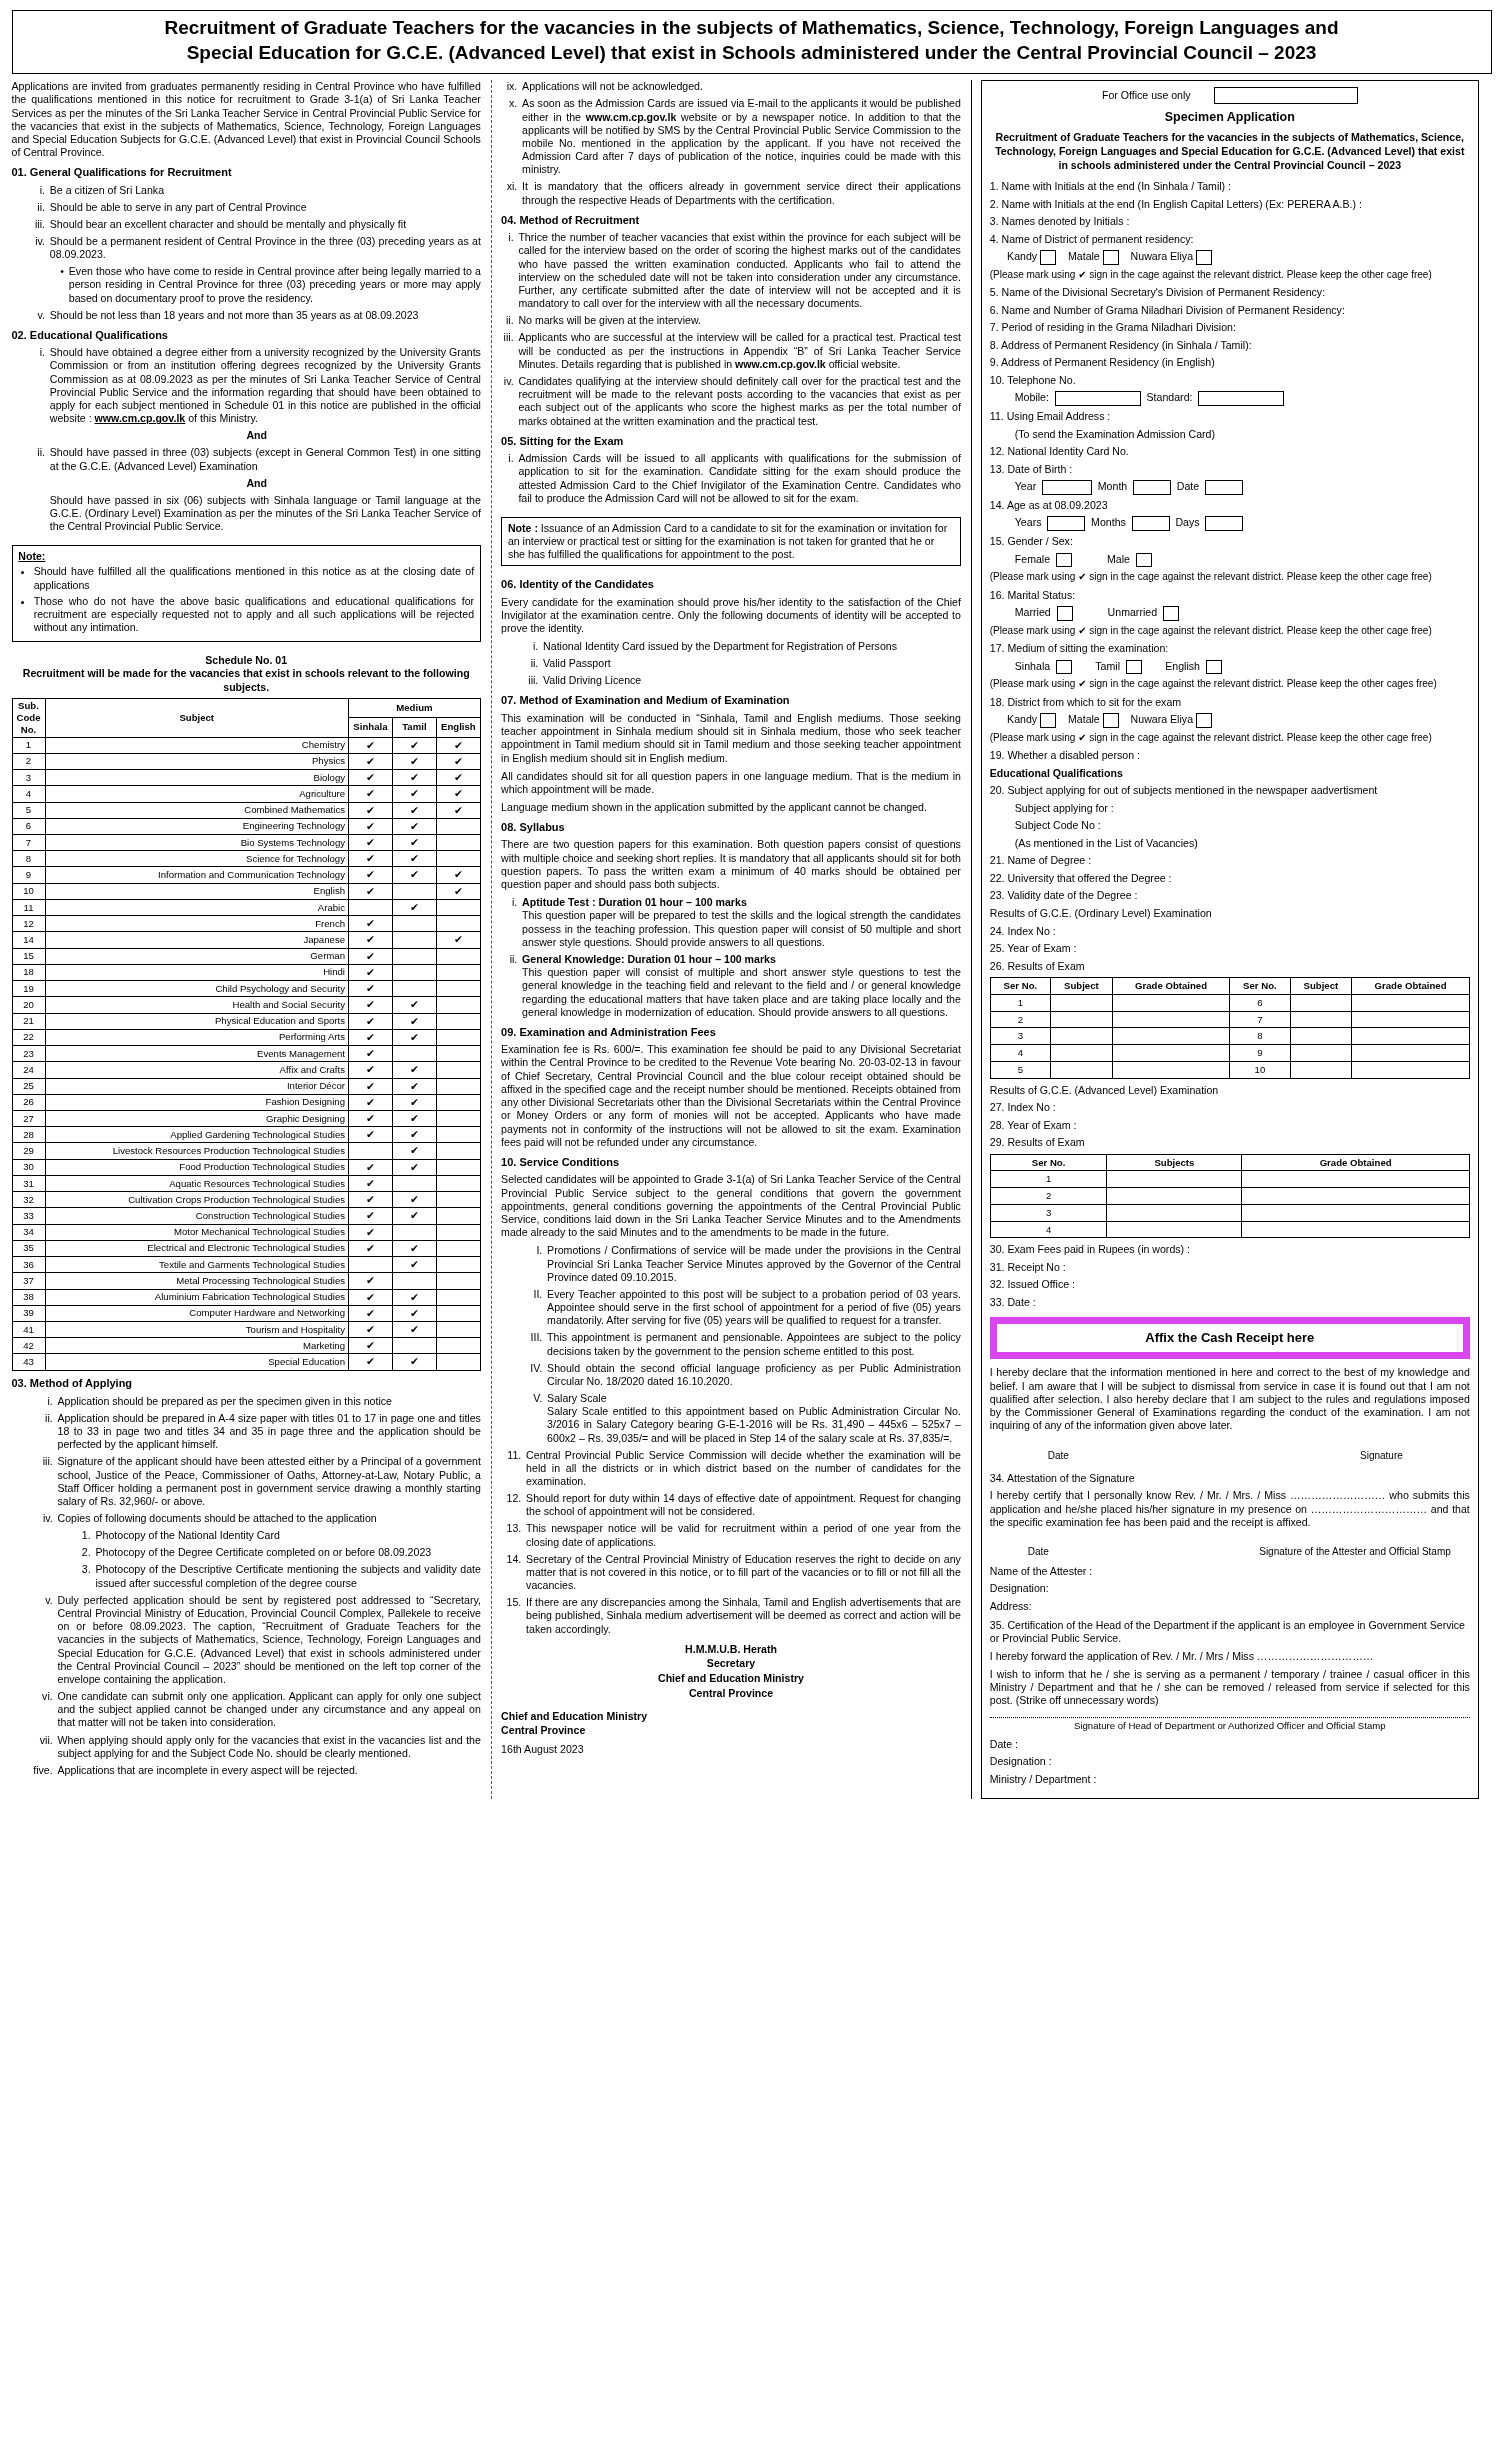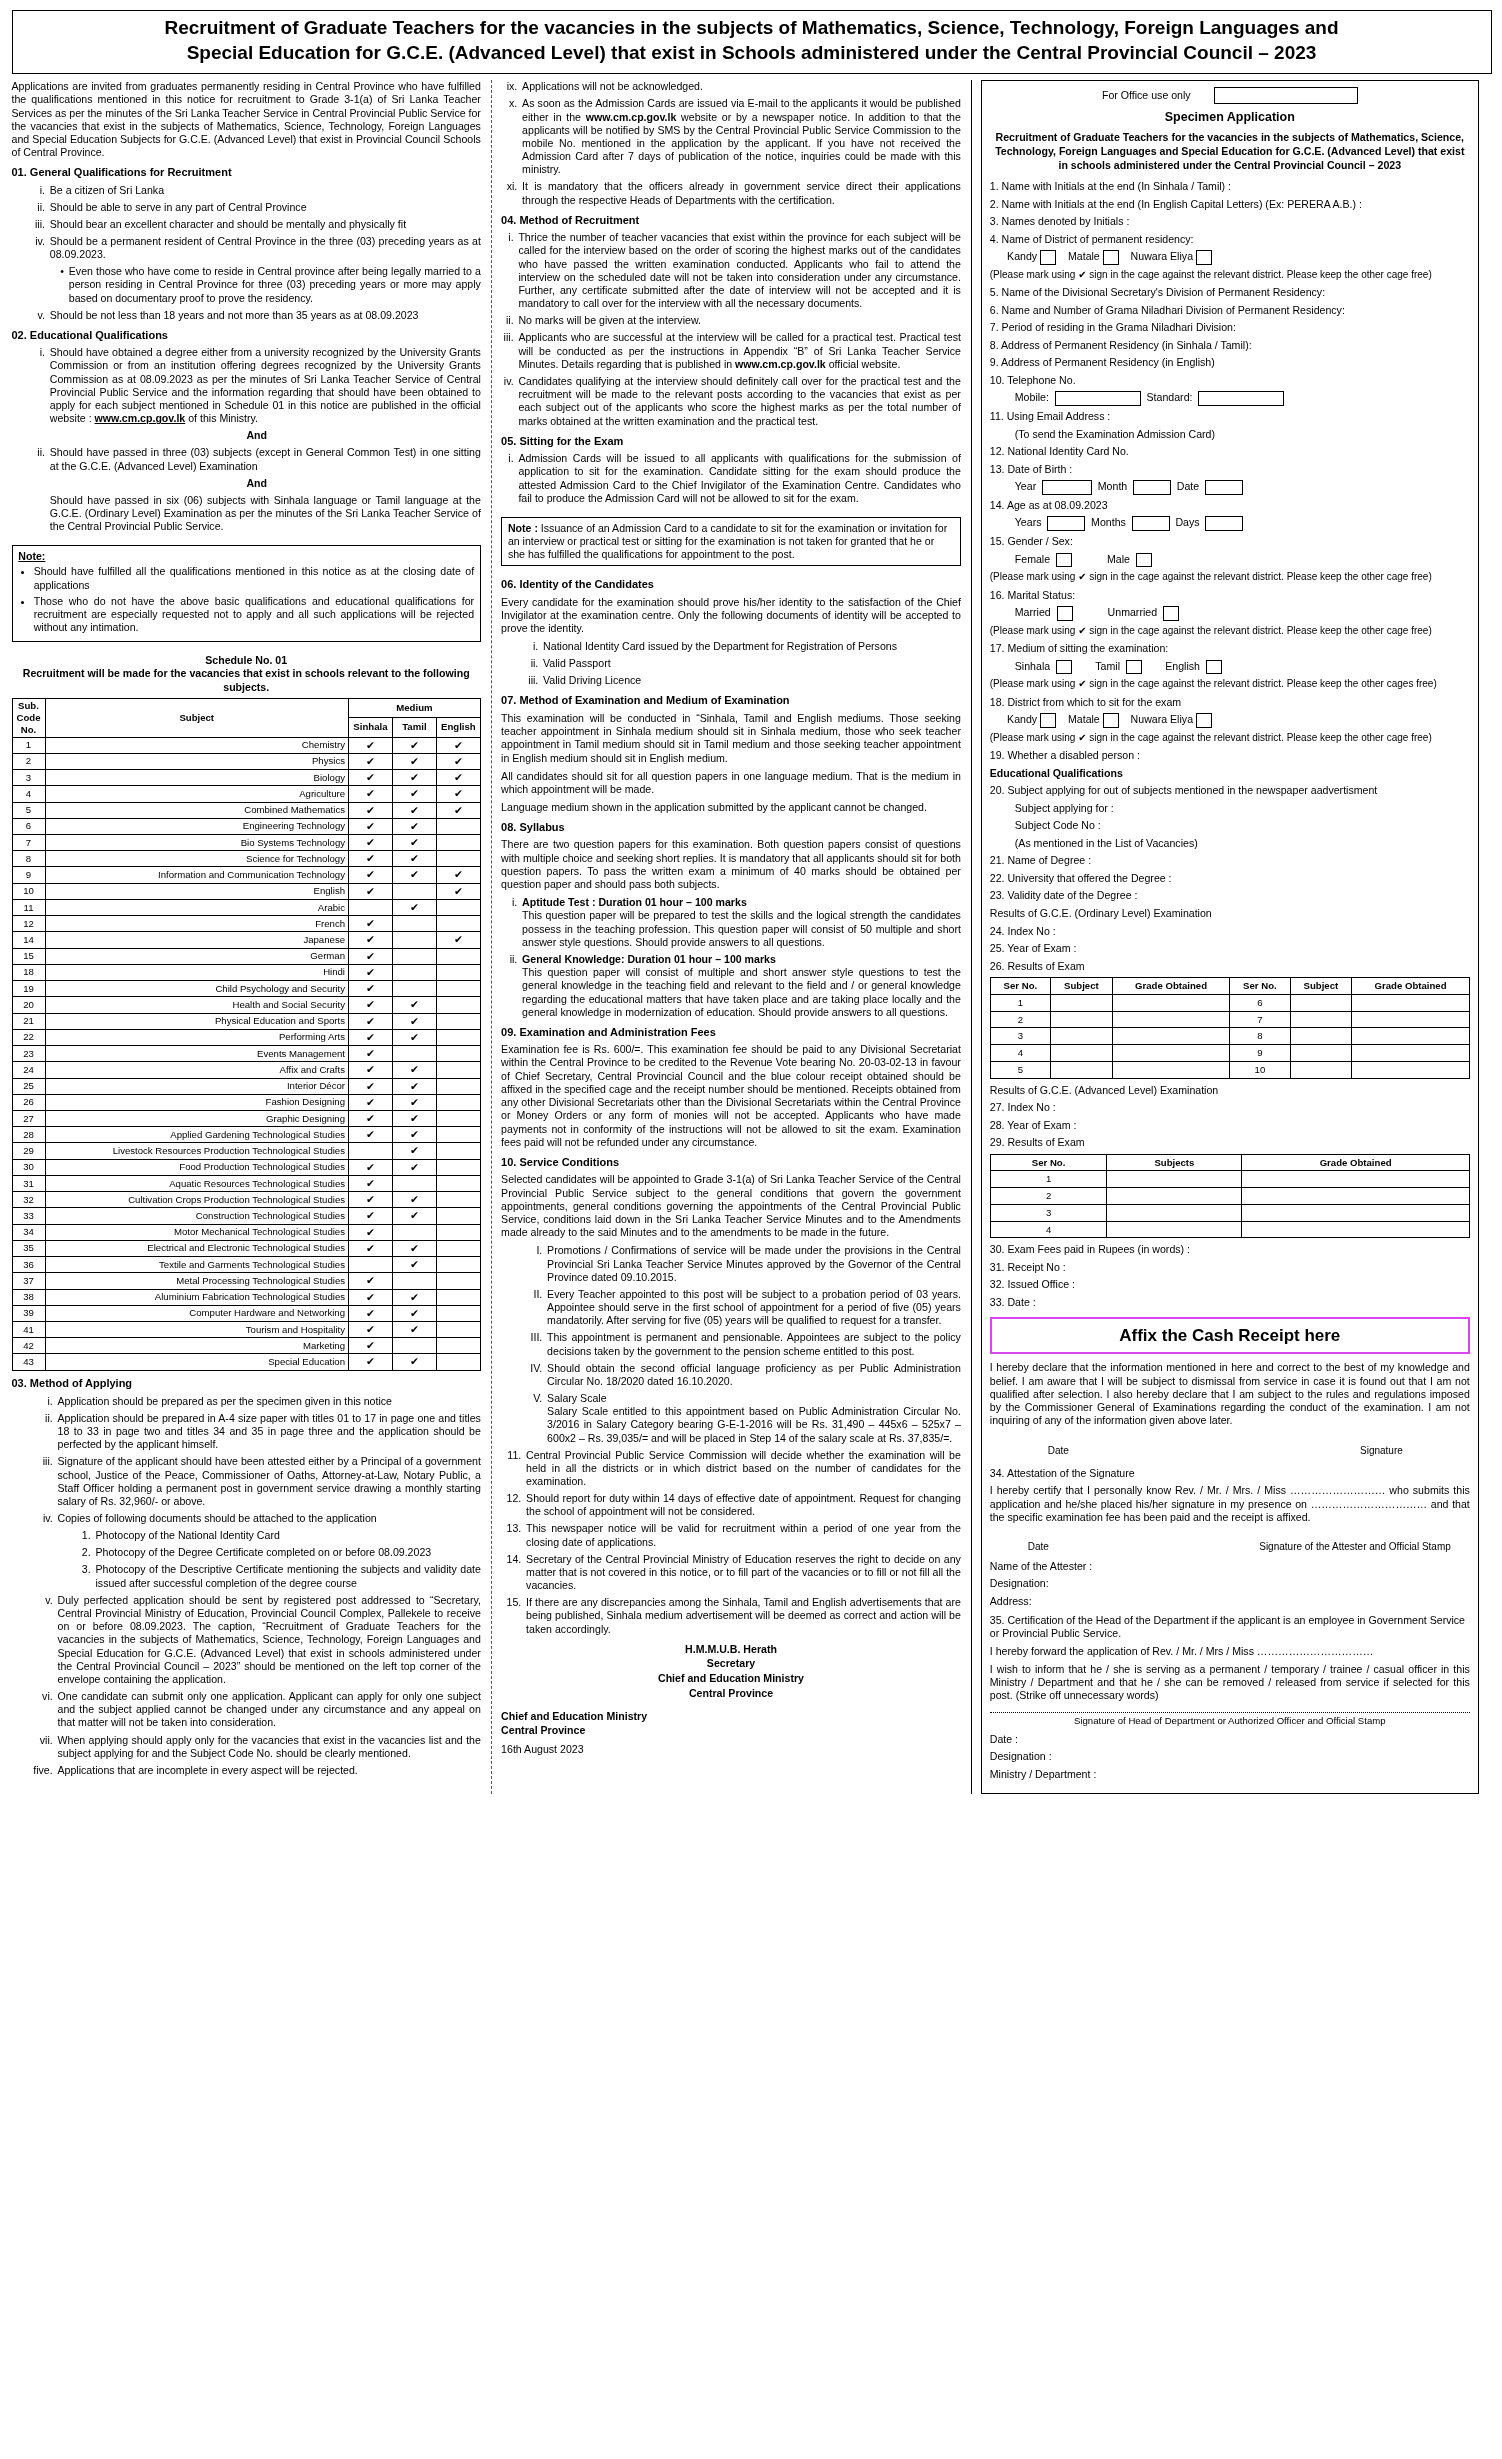--- a/index.html
+++ b/index.html
@@ -72,21 +72,21 @@
   .ib.w90 { width:86px; }
   .chk { display:inline-block; border:1px solid #000; width:16.3px; height:14.4px; vertical-align:middle; }
   .opt { display:inline-block; margin-right:5.8px; white-space:nowrap; }
   .small-note { font-size:10px; margin:1.9px 0 4.8px 0; }
   .flexline { display:flex; align-items:flex-start; gap:5.8px; flex-wrap:wrap; }
 
   table.grades { border-collapse:collapse; width:100%; font-size:9.6px; margin:2.9px 0 4.8px 0; }
   table.grades th, table.grades td { border:1px solid #000; padding:1.9px 2.9px; text-align:center; height:14.4px; }
   table.grades th { font-weight:bold; }
 
-  .affix { border:2px solid #d946ef; text-align:center; font-weight:bold; font-size:17px; padding:5.8px 0; margin:7.7px 0; }
+  .affix { border:7px solid #d946ef; text-align:center; font-weight:bold; font-size:13px; padding:5.8px 0; margin:7.7px 0; }
   .sig-row { display:flex; justify-content:space-between; margin-top:17.3px; font-size:10px; }
   .dotline { border-bottom:1px dotted #000; height:1px; margin:9.6px 0 1.9px 0; }
 
   .footer-auth { text-align:center; font-weight:bold; font-size:10.6px; margin-top:5.8px; line-height:1.4; }
   .footer-left { font-weight:bold; font-size:10.6px; margin-top:7.7px; line-height:1.4; }
 </style>
 </head>
 <body>
 
 <div class="page">

